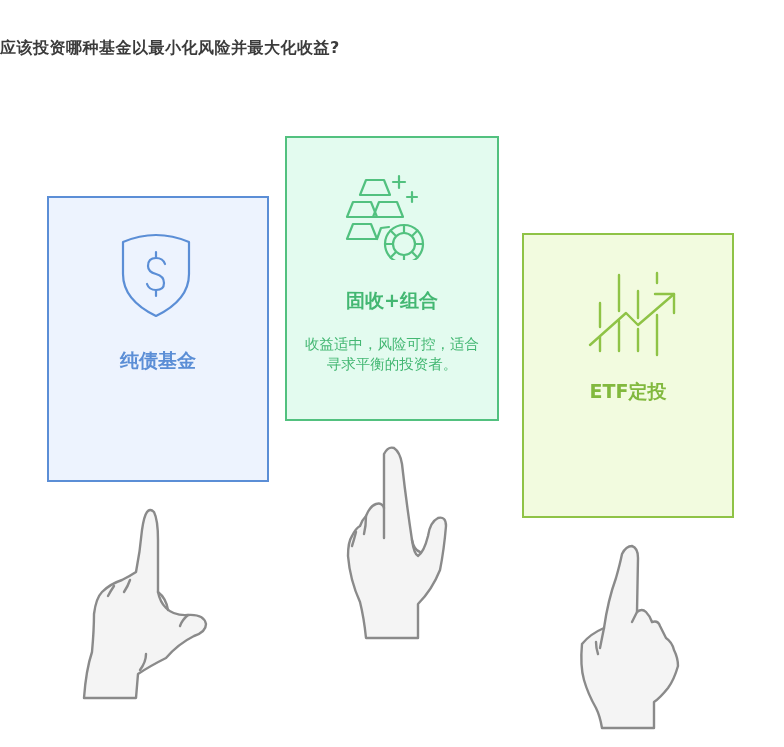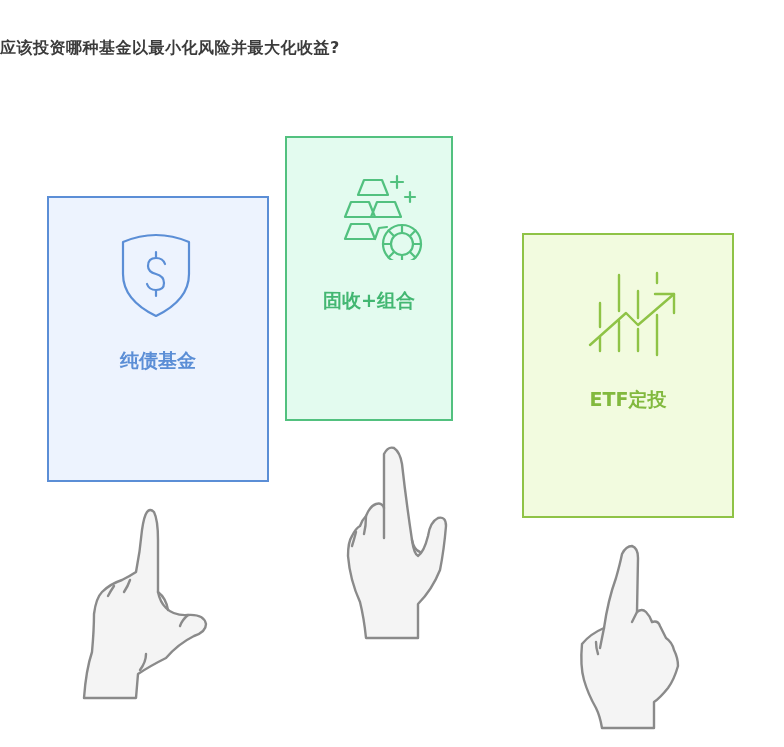--- a/index.html
+++ b/index.html
@@ -26,32 +26,32 @@
       padding: 0 22px; font-size: 14.5px; line-height: 20px;
     }
 
     #card-bond { left: 47px; top: 196px; width: 222px; height: 286px;
       background: #edf3fe; border-color: #5b8ed6; }
     #card-bond .card-title, #card-bond .card-desc { color: #5b8ed6; }
     #card-bond .icon { top: 32px; height: 90px; }
     #card-bond .card-title { top: 150px; }
     #card-bond .card-desc { top: 200px; }
 
-    #card-mixed { left: 285px; top: 136px; width: 168px; height: 285px;
+    #card-mixed { left: 285px; top: 136px; width: 214px; height: 285px;
       background: #e3fbef; border-color: #52c17f; }
     #card-mixed .card-title, #card-mixed .card-desc { color: #43b772; }
     #card-mixed .icon { top: 32px; height: 90px; }
     #card-mixed .card-title { top: 150px; }
     #card-mixed .card-desc { top: 196px; padding: 0 18px; }
 
     #card-etf { left: 522px; top: 233px; width: 212px; height: 285px;
       background: #f2fbdf; border-color: #8fc346; }
     #card-etf .card-title, #card-etf .card-desc { color: #82b93e; }
     #card-etf .icon { top: 28px; height: 95px; }
-    #card-etf .card-title { top: 152px; }
+    #card-etf .card-title { top: 144px; }
     #card-etf .card-desc { top: 197px; padding: 0 16px; }
 
     .hand { position: absolute; }
   </style>
 </head>
 <body>
 
 <div class="title">应该投资哪种基金以最小化风险并最大化收益?</div>
 
 <div class="card" id="card-bond">
@@ -93,20 +93,21 @@
         <line x1="96" y1="74" x2="104" y2="74"></line>
           <line x1="126" y1="74" x2="134" y2="74"></line>
         <line x1="101.5" y1="60.5" x2="107" y2="66"></line>
           <line x1="123" y1="82" x2="128.5" y2="87.5"></line>
         <line x1="128.5" y1="60.5" x2="123" y2="66"></line>
           <line x1="107" y1="82" x2="101.5" y2="87.5"></line>
       </g>
     </svg>
   </div>
   <div class="card-title">固收+组合</div>
+  <div class="card-desc">收益适中，风险可控，适合寻求平衡的投资者。</div>
 </div>
 
 <div class="card" id="card-etf">
   <div class="icon">
     <svg width="208" height="95" viewBox="0 0 208 95">
       <g fill="none" stroke="#8fc346" stroke-width="2.4" stroke-linecap="round" stroke-linejoin="round">
         <line x1="76" y1="40" x2="76" y2="64"></line>
         <line x1="76" y1="74" x2="76" y2="88"></line>
         <line x1="95" y1="12" x2="95" y2="48"></line>
         <line x1="95" y1="58" x2="95" y2="88"></line>

